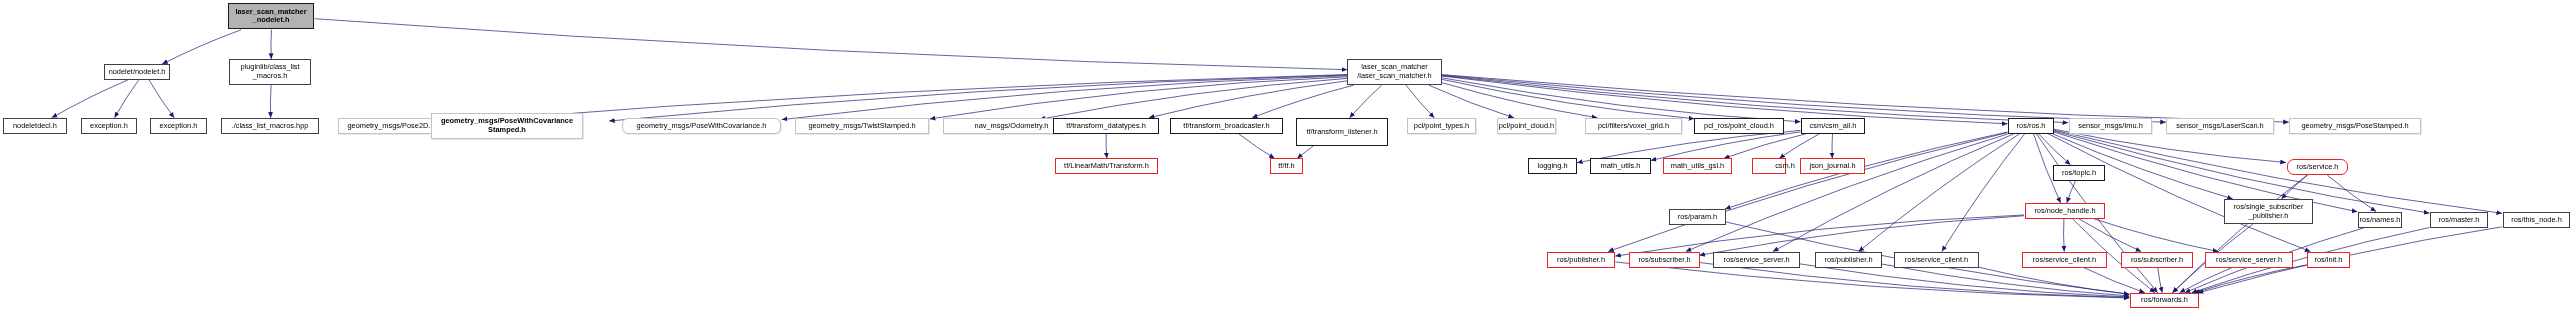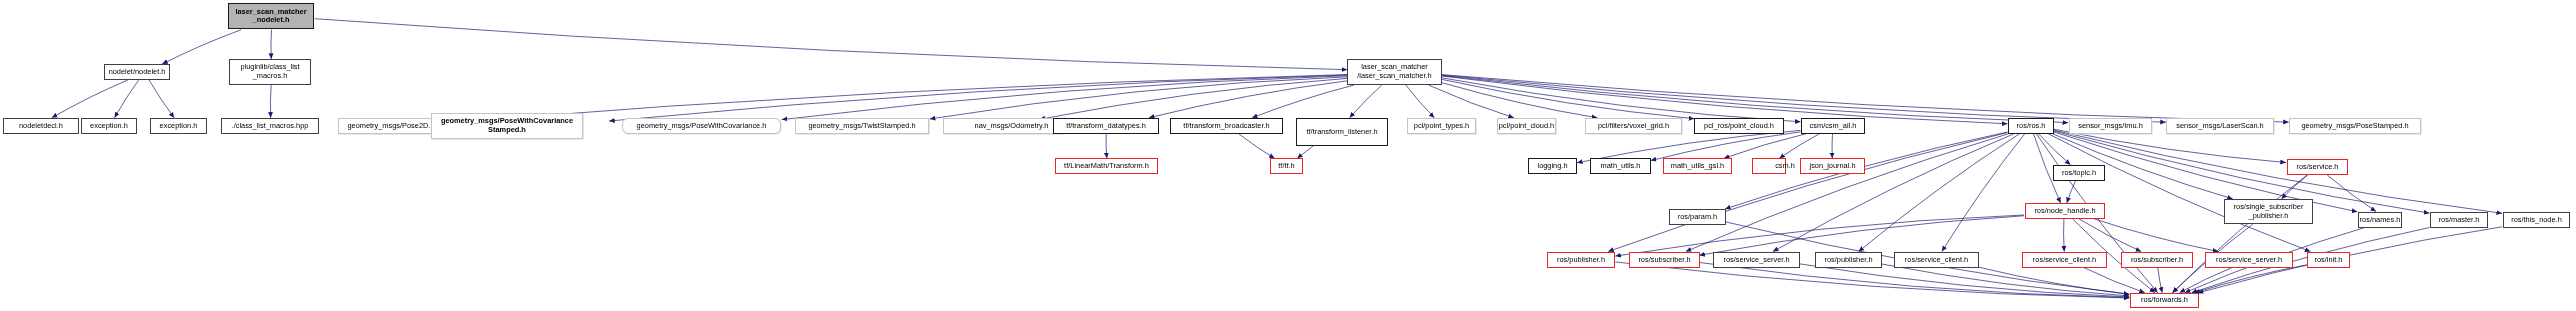--- a/index.html
+++ b/index.html
@@ -101,21 +101,21 @@
       </g>
   </svg>
   <div id="nodes-layer">
       <div class="node selected" style="left: 228px; top: 3.4px; width: 86px; height: 26px;">laser_scan_matcher
 _nodelet.h</div>
       <div class="node normal" style="left: 104px; top: 64px; width: 66px; height: 16px;">nodelet/nodelet.h</div>
       <div class="node normal" style="left: 229px; top: 59px; width: 82px; height: 26px;">pluginlib/class_list
 _macros.h</div>
       <div class="node normal" style="left: 1347px; top: 59px; width: 95px; height: 26px;">laser_scan_matcher
 /laser_scan_matcher.h</div>
-      <div class="node normal" style="left: 2.9px; top: 118px; width: 76px; height: 16px;">nodeletdecl.h</div>
+      <div class="node normal" style="left: 2.9px; top: 118px; width: 64px; height: 16px;">nodeletdecl.h</div>
       <div class="node normal" style="left: 81px; top: 118px; width: 56px; height: 16px;">exception.h</div>
       <div class="node normal" style="left: 150px; top: 118px; width: 57px; height: 16px;">exception.h</div>
       <div class="node normal" style="left: 221px; top: 118px; width: 98px; height: 16px;">./class_list_macros.hpp</div>
       <div class="node gray" style="left: 338px; top: 118px; width: 106px; height: 16px;">geometry_msgs/Pose2D.h</div>
       <div class="node gray" style="left: 431px; top: 113px; width: 152px; height: 26px; font-weight: bold;">geometry_msgs/PoseWithCovariance
 Stamped.h</div>
       <div class="node gray" style="left: 622px; top: 118px; width: 159px; height: 16px; border-radius: 6px;">geometry_msgs/PoseWithCovariance.h</div>
       <div class="node gray" style="left: 795px; top: 118px; width: 134px; height: 16px;">geometry_msgs/TwistStamped.h</div>
       <div class="node gray" style="left: 943px; top: 118px; width: 121px; height: 16px; padding-left: 16px;">nav_msgs/Odometry.h</div>
       <div class="node bold" style="left: 1053px; top: 118px; width: 106px; height: 16px;">tf/transform_datatypes.h</div>
@@ -131,21 +131,21 @@
       <div class="node gray" style="left: 2166px; top: 118px; width: 108px; height: 16px;">sensor_msgs/LaserScan.h</div>
       <div class="node gray" style="left: 2289px; top: 118px; width: 132px; height: 16px;">geometry_msgs/PoseStamped.h</div>
       <div class="node red" style="left: 1055px; top: 158px; width: 103px; height: 16px;">tf/LinearMath/Transform.h</div>
       <div class="node red" style="left: 1270px; top: 158px; width: 33px; height: 16px;">tf/tf.h</div>
       <div class="node bold" style="left: 1528px; top: 158px; width: 49px; height: 16px;">logging.h</div>
       <div class="node bold" style="left: 1590px; top: 158px; width: 61px; height: 16px;">math_utils.h</div>
       <div class="node red" style="left: 1663px; top: 158px; width: 69px; height: 16px;">math_utils_gsl.h</div>
       <div class="node red" style="left: 1752px; top: 158px; width: 30px; height: 16px; padding-left: 32px;">csm.h</div>
       <div class="node red" style="left: 1800px; top: 158px; width: 65px; height: 16px;">json_journal.h</div>
       <div class="node bold" style="left: 2053px; top: 165px; width: 52px; height: 16px;">ros/topic.h</div>
-      <div class="node red" style="left: 2287px; top: 159px; width: 61px; height: 16px;">ros/service.h</div>
+      <div class="node red" style="left: 2287px; top: 159px; width: 61px; height: 16px; border-radius: 7px;">ros/service.h</div>
       <div class="node normal" style="left: 1669px; top: 209px; width: 57px; height: 16px;">ros/param.h</div>
       <div class="node red" style="left: 2025px; top: 203px; width: 80px; height: 16px;">ros/node_handle.h</div>
       <div class="node normal" style="left: 2224px; top: 199px; width: 89px; height: 25px;">ros/single_subscriber
 _publisher.h</div>
       <div class="node normal" style="left: 2358px; top: 212px; width: 44px; height: 16px;">ros/names.h</div>
       <div class="node normal" style="left: 2430px; top: 212px; width: 58px; height: 16px;">ros/master.h</div>
       <div class="node normal" style="left: 2503px; top: 212px; width: 67px; height: 16px;">ros/this_node.h</div>
       <div class="node red" style="left: 1547px; top: 252px; width: 68px; height: 16px;">ros/publisher.h</div>
       <div class="node red" style="left: 1629px; top: 252px; width: 71px; height: 16px;">ros/subscriber.h</div>
       <div class="node normal" style="left: 1713px; top: 252px; width: 87px; height: 16px;">ros/service_server.h</div>

